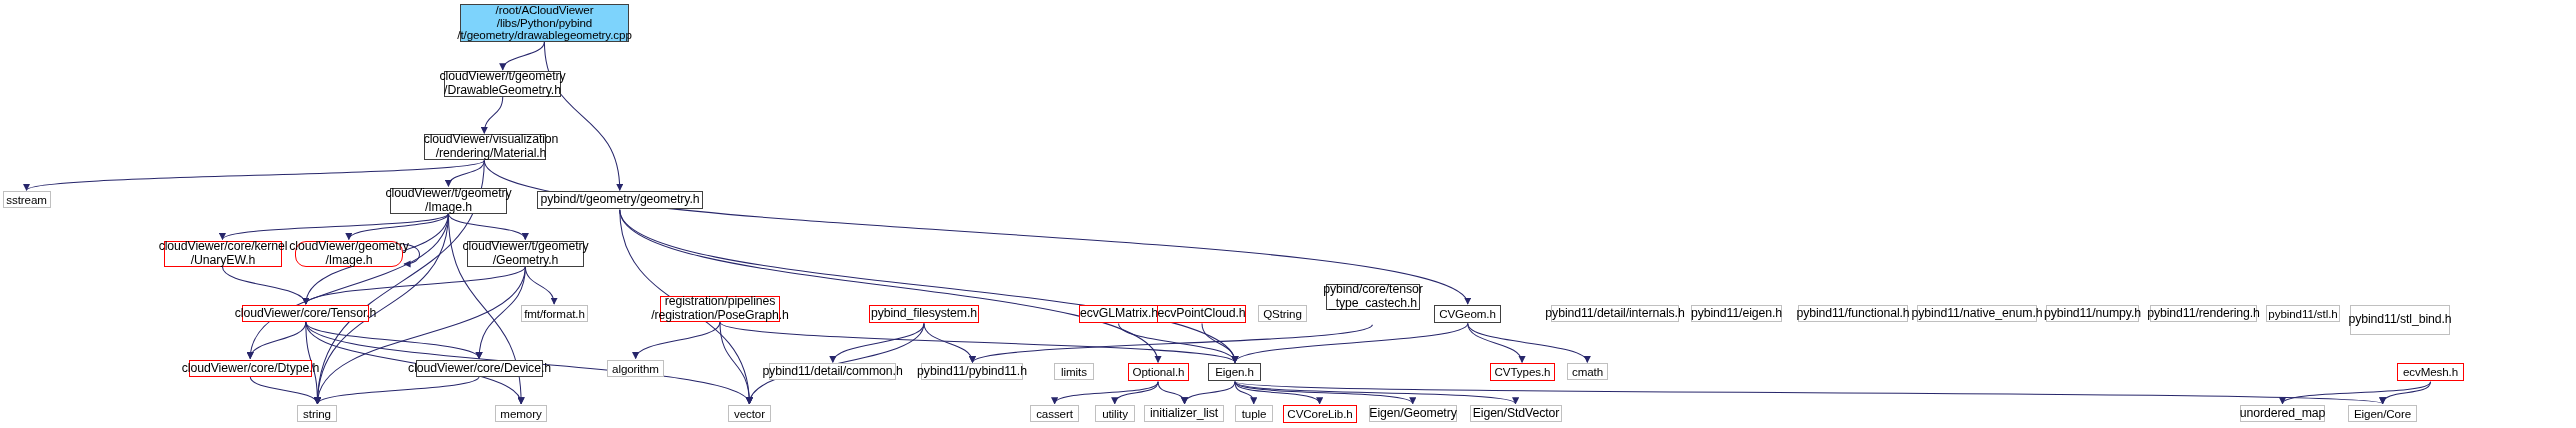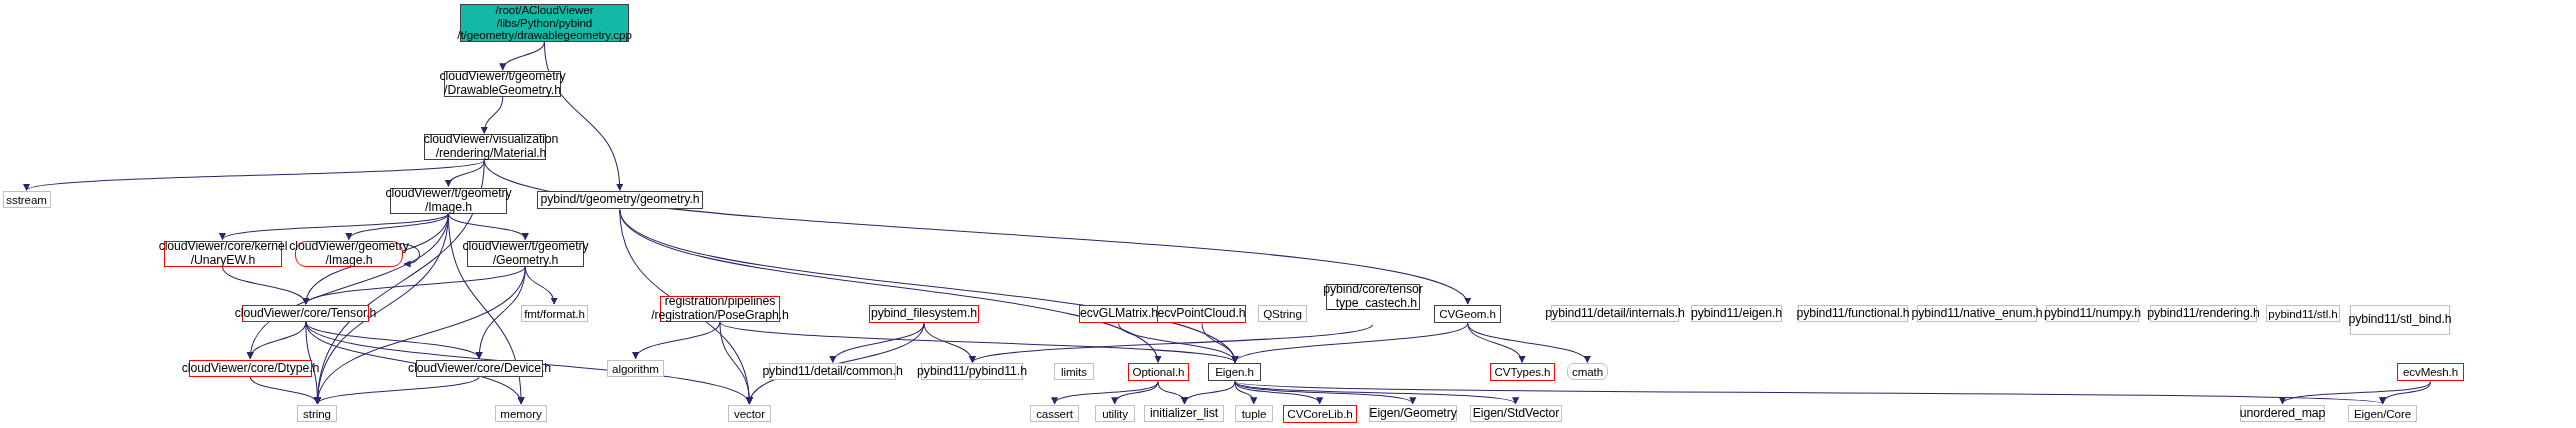--- a/index.html
+++ b/index.html
@@ -34,21 +34,21 @@
     text-align: center;
     background: #ffffff;
     color: #000000;
     font-size: 12.3px;
     line-height: 13.6px;
     white-space: pre;
     letter-spacing: -0.1px;
     z-index: 5;
   }
   .gnode.k-root {
-    background: #14b8a6;
+    background: #7dd3fc;
     border: 1.3px solid #404040;
     text-align: center;
   }
   .gnode.k-solid {
     background: #ffffff;
     border: 1.3px solid #404040;
   }
   .gnode.k-red {
     background: #ffffff;
     border: 1.3px solid #ff0000;
@@ -163,21 +163,21 @@
       <div class="gnode k-red" style="left: 2397px; top: 363px; width: 67px; height: 18px; font-size: 11.6px;">ecvMesh.h</div>
       <div class="gnode k-red" style="left: 189px; top: 360px; width: 123px; height: 17px;">cloudViewer/core/Dtype.h</div>
       <div class="gnode k-solid" style="left: 416px; top: 360px; width: 127px; height: 17px;">cloudViewer/core/Device.h</div>
       <div class="gnode k-grey" style="left: 607px; top: 360px; width: 57px; height: 17px; font-size: 11.6px;">algorithm</div>
       <div class="gnode k-grey" style="left: 769px; top: 363px; width: 127px; height: 17px;">pybind11/detail/common.h</div>
       <div class="gnode k-grey" style="left: 921px; top: 363px; width: 102px; height: 17px;">pybind11/pybind11.h</div>
       <div class="gnode k-grey" style="left: 1054px; top: 363px; width: 40px; height: 17px; font-size: 11.6px;">limits</div>
       <div class="gnode k-red" style="left: 1128px; top: 363px; width: 61px; height: 18px; font-size: 11.6px;">Optional.h</div>
       <div class="gnode k-solid" style="left: 1208px; top: 363px; width: 53px; height: 18px; font-size: 11.6px;">Eigen.h</div>
       <div class="gnode k-red" style="left: 1490px; top: 363px; width: 65px; height: 18px; font-size: 11.6px;">CVTypes.h</div>
-      <div class="gnode k-grey" style="left: 1567px; top: 363px; width: 41px; height: 17px; font-size: 11.6px; border-radius: 7px;">cmath</div>
+      <div class="gnode k-grey" style="left: 1567px; top: 363px; width: 41px; height: 17px; font-size: 11.6px;">cmath</div>
       <div class="gnode k-grey" style="left: 297px; top: 405px; width: 40px; height: 17px; font-size: 11.6px;">string</div>
       <div class="gnode k-grey" style="left: 495px; top: 405px; width: 52px; height: 17px; font-size: 11.6px;">memory</div>
       <div class="gnode k-grey" style="left: 728px; top: 405px; width: 43px; height: 17px; font-size: 11.6px;">vector</div>
       <div class="gnode k-grey" style="left: 1030px; top: 405px; width: 49px; height: 17px; font-size: 11.6px;">cassert</div>
       <div class="gnode k-grey" style="left: 1095px; top: 405px; width: 40px; height: 17px; font-size: 11.6px;">utility</div>
       <div class="gnode k-grey" style="left: 1144px; top: 405px; width: 80px; height: 17px;">initializer_list</div>
       <div class="gnode k-grey" style="left: 1235px; top: 405px; width: 38px; height: 17px; font-size: 11.6px;">tuple</div>
       <div class="gnode k-red" style="left: 1283px; top: 405px; width: 74px; height: 18px; font-size: 11.6px;">CVCoreLib.h</div>
       <div class="gnode k-grey" style="left: 1369px; top: 405px; width: 88px; height: 17px;">Eigen/Geometry</div>
       <div class="gnode k-grey" style="left: 1470px; top: 405px; width: 92px; height: 17px;">Eigen/StdVector</div>

